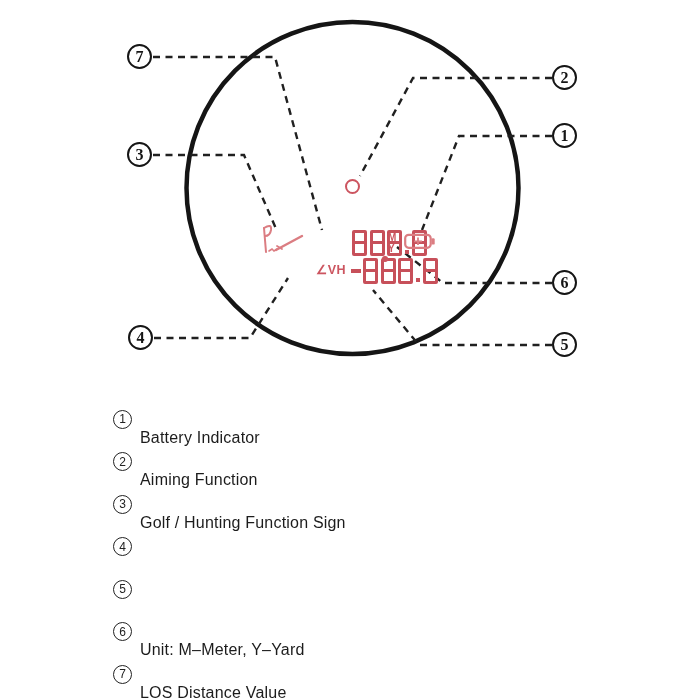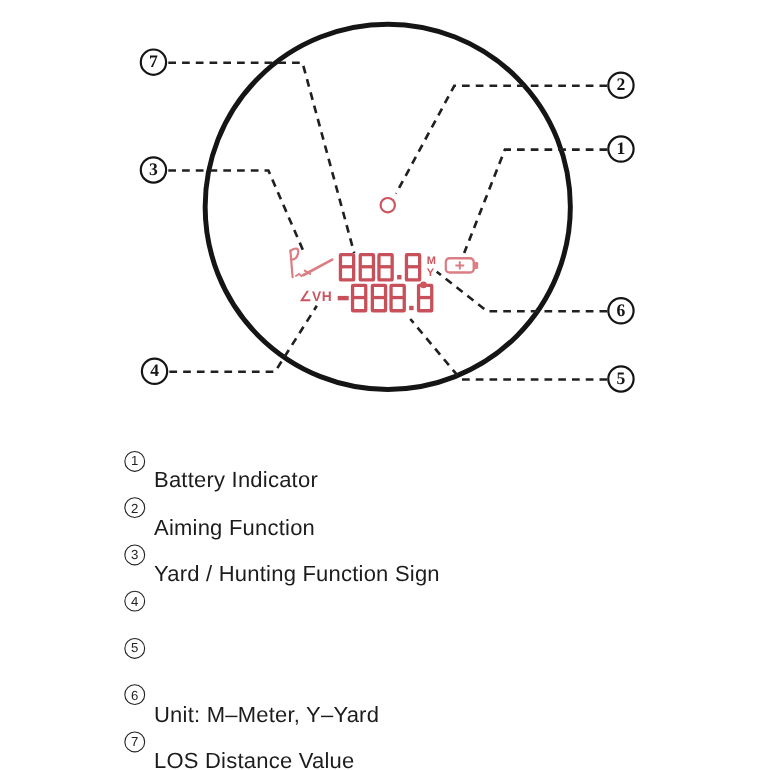--- a/index.html
+++ b/index.html
@@ -19,21 +19,21 @@
   .m7{left:127px;top:44px;}  .m3{left:127px;top:142px;} .m4{left:128px;top:325px;}
   .m2{left:552px;top:65px;}  .m1{left:552px;top:123px;} .m6{left:552px;top:270px;}
   .m5{left:552px;top:332px;}
   
   :root{--red:#c7505a;--redlight:#db7d82;--redmid:#cc5560;}
   .reticle{
     position:absolute;left:345px;top:179px;width:15px;height:15px;border:2.6px solid var(--redmid);
     border-radius:50%;box-sizing:border-box;
   }
   .ghicon{position:absolute;left:256px;top:220px;}
-  .segrow{position:absolute;display:flex;height:27px;}
+  .segrow{position:absolute;display:flex;height:27px;margin-left:44px;}
   .row-top{left:308px;top:229px;}
   .row-bottom{left:272px;top:257px;}
   .sd{display:inline-block;width:15px;height:26px;box-sizing:border-box;border:3.6px solid var(--red);
       border-radius:2px;position:relative;margin-right:2.5px;align-self:center;}
   .sd::after{content:"";position:absolute;left:-1px;right:-1px;top:calc(50% - 1.9px);height:3.8px;background:var(--red);}
   .sp{display:inline-block;width:4.5px;height:4.5px;background:var(--red);align-self:flex-end;margin:0 2.5px 2px 0;}
   .sm{display:inline-block;width:10px;height:4px;background:var(--red);align-self:center;margin-right:2px;}
   .angle-prefix{
     align-self:center;font-size:12.5px;font-weight:bold;color:var(--redmid);
     letter-spacing:0.5px;margin-right:5px;line-height:1;
@@ -48,21 +48,21 @@
   }
   .battery{position:absolute;left:404px;top:233px;}
   
   .legend{position:absolute;left:113px;top:398px;}
   .legend-row{display:flex;align-items:center;height:42.5px;white-space:nowrap;}
   .legend-num{
     width:19px;height:19px;border:1.6px solid #222;border-radius:50%;box-sizing:border-box;
     display:flex;align-items:center;justify-content:center;font-size:12px;color:#222;
     margin-right:8px;flex-shrink:0;line-height:1;
   }
-  .legend-label{font-size:20px;color:#1c1c1c;letter-spacing:0.2px;margin-top:37px;}
+  .legend-label{font-size:16px;color:#1c1c1c;letter-spacing:0.2px;margin-top:37px;}
 </style>
 </head>
 <body>
 
 <div class="page">
 
   <div class="diagram">
 
     <svg class="lines" width="700" height="395" viewBox="0 0 700 395">
       <circle cx="352.5" cy="188" r="166" fill="none" stroke="#151515" stroke-width="4.5"></circle>
@@ -135,21 +135,21 @@
     <div class="legend-row">
       <span class="legend-num">1</span>
       <span class="legend-label">Battery Indicator</span>
     </div>
     <div class="legend-row">
       <span class="legend-num">2</span>
       <span class="legend-label">Aiming Function</span>
     </div>
     <div class="legend-row">
       <span class="legend-num">3</span>
-      <span class="legend-label">Yard / Hunting Function Sign</span>
+      <span class="legend-label">Golf / Hunting Function Sign</span>
     </div>
     <div class="legend-row">
       <span class="legend-num">4</span>
     </div>
     <div class="legend-row">
       <span class="legend-num">5</span>
     </div>
     <div class="legend-row">
       <span class="legend-num">6</span>
       <span class="legend-label">Unit: M–Meter, Y–Yard</span>

